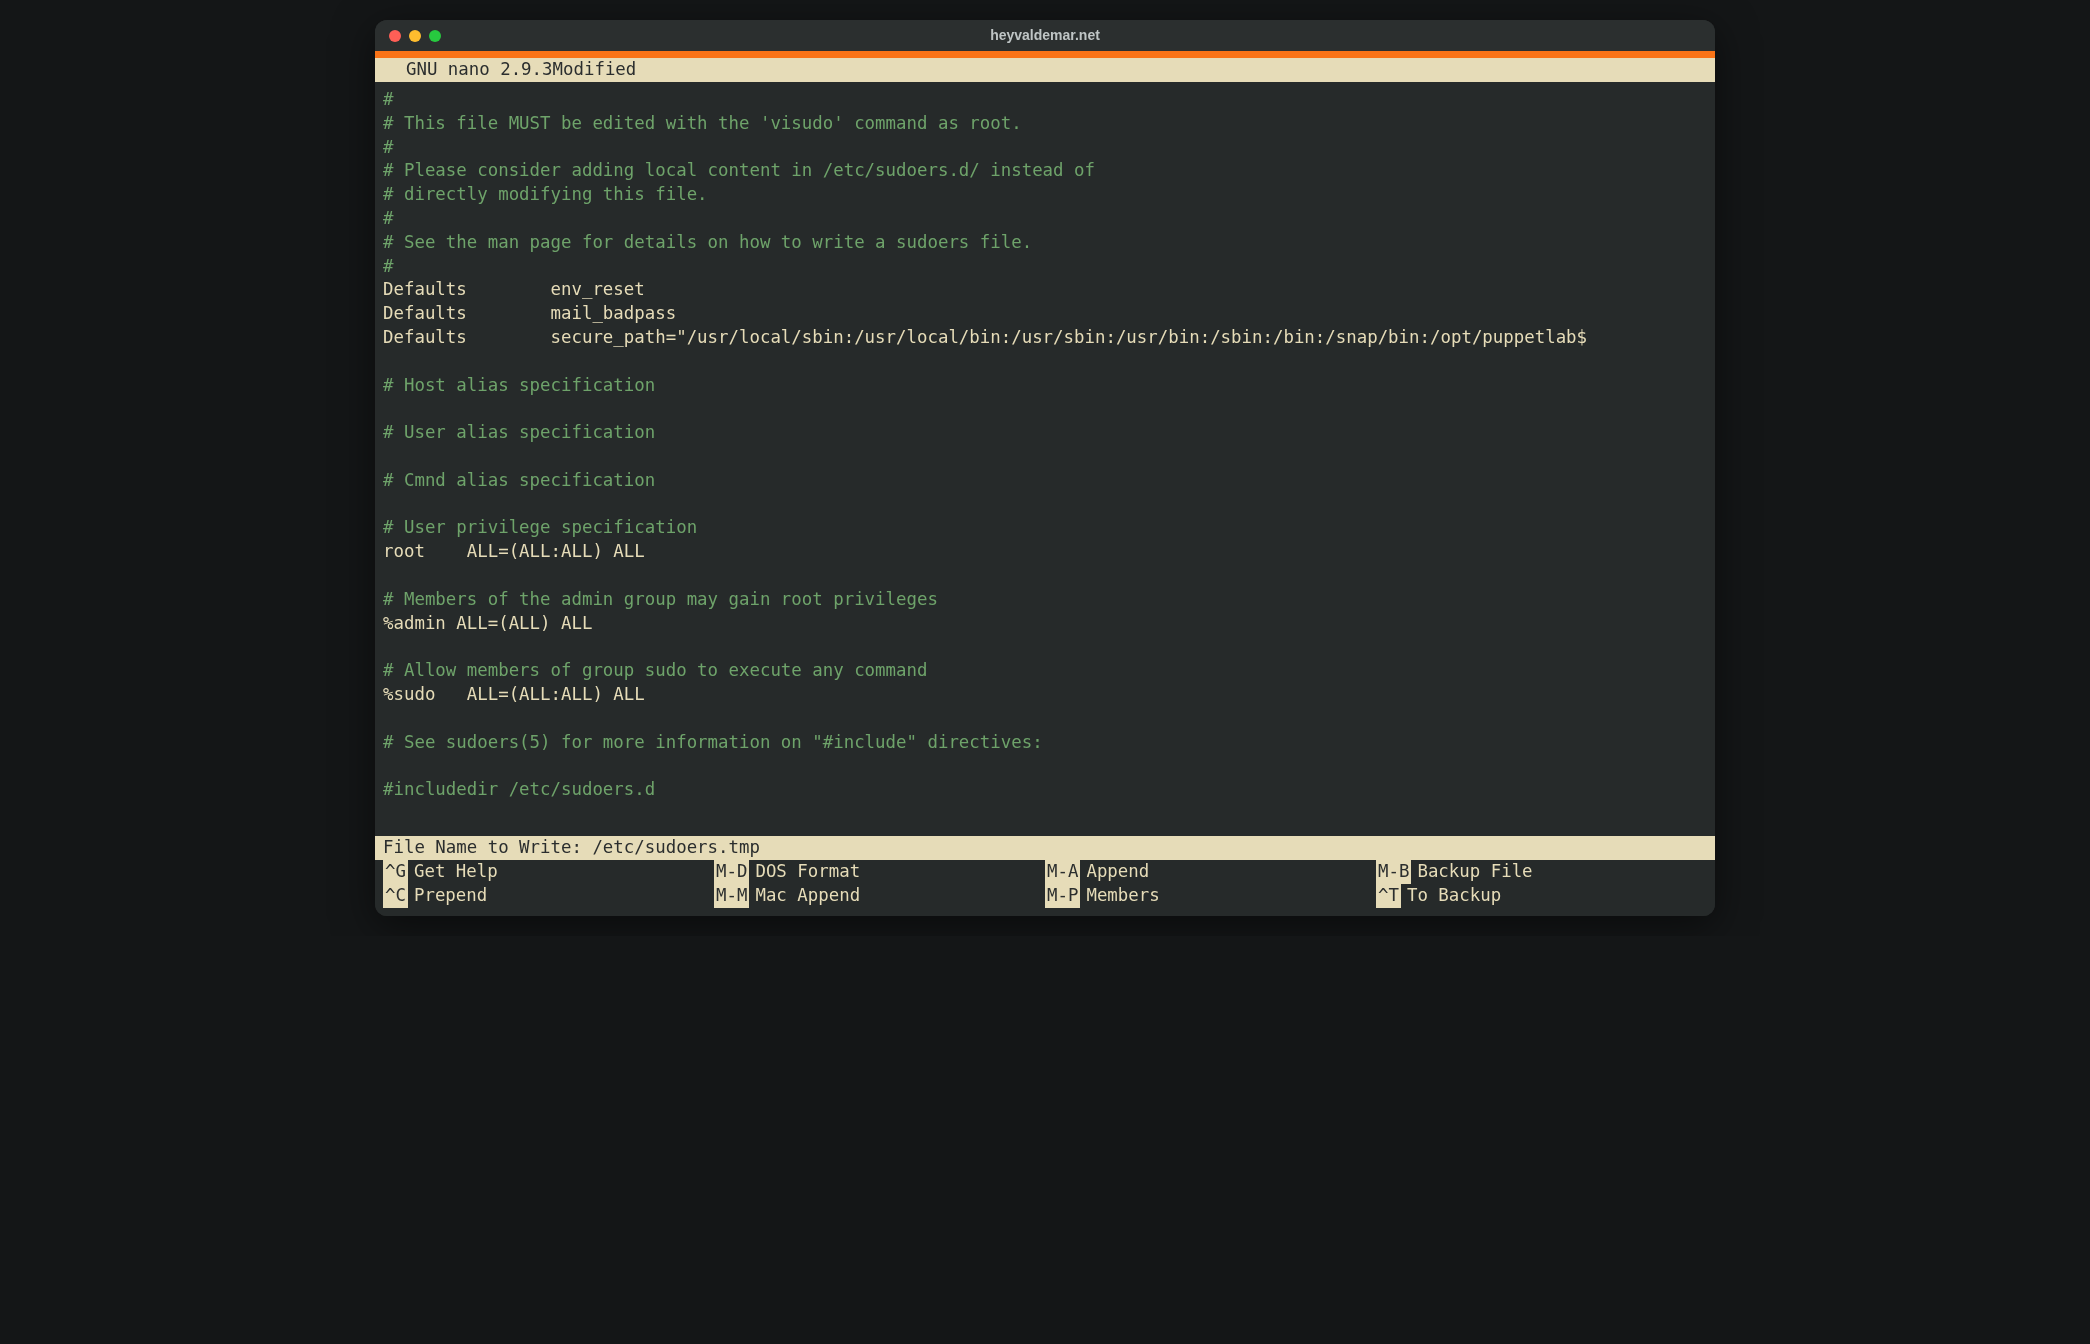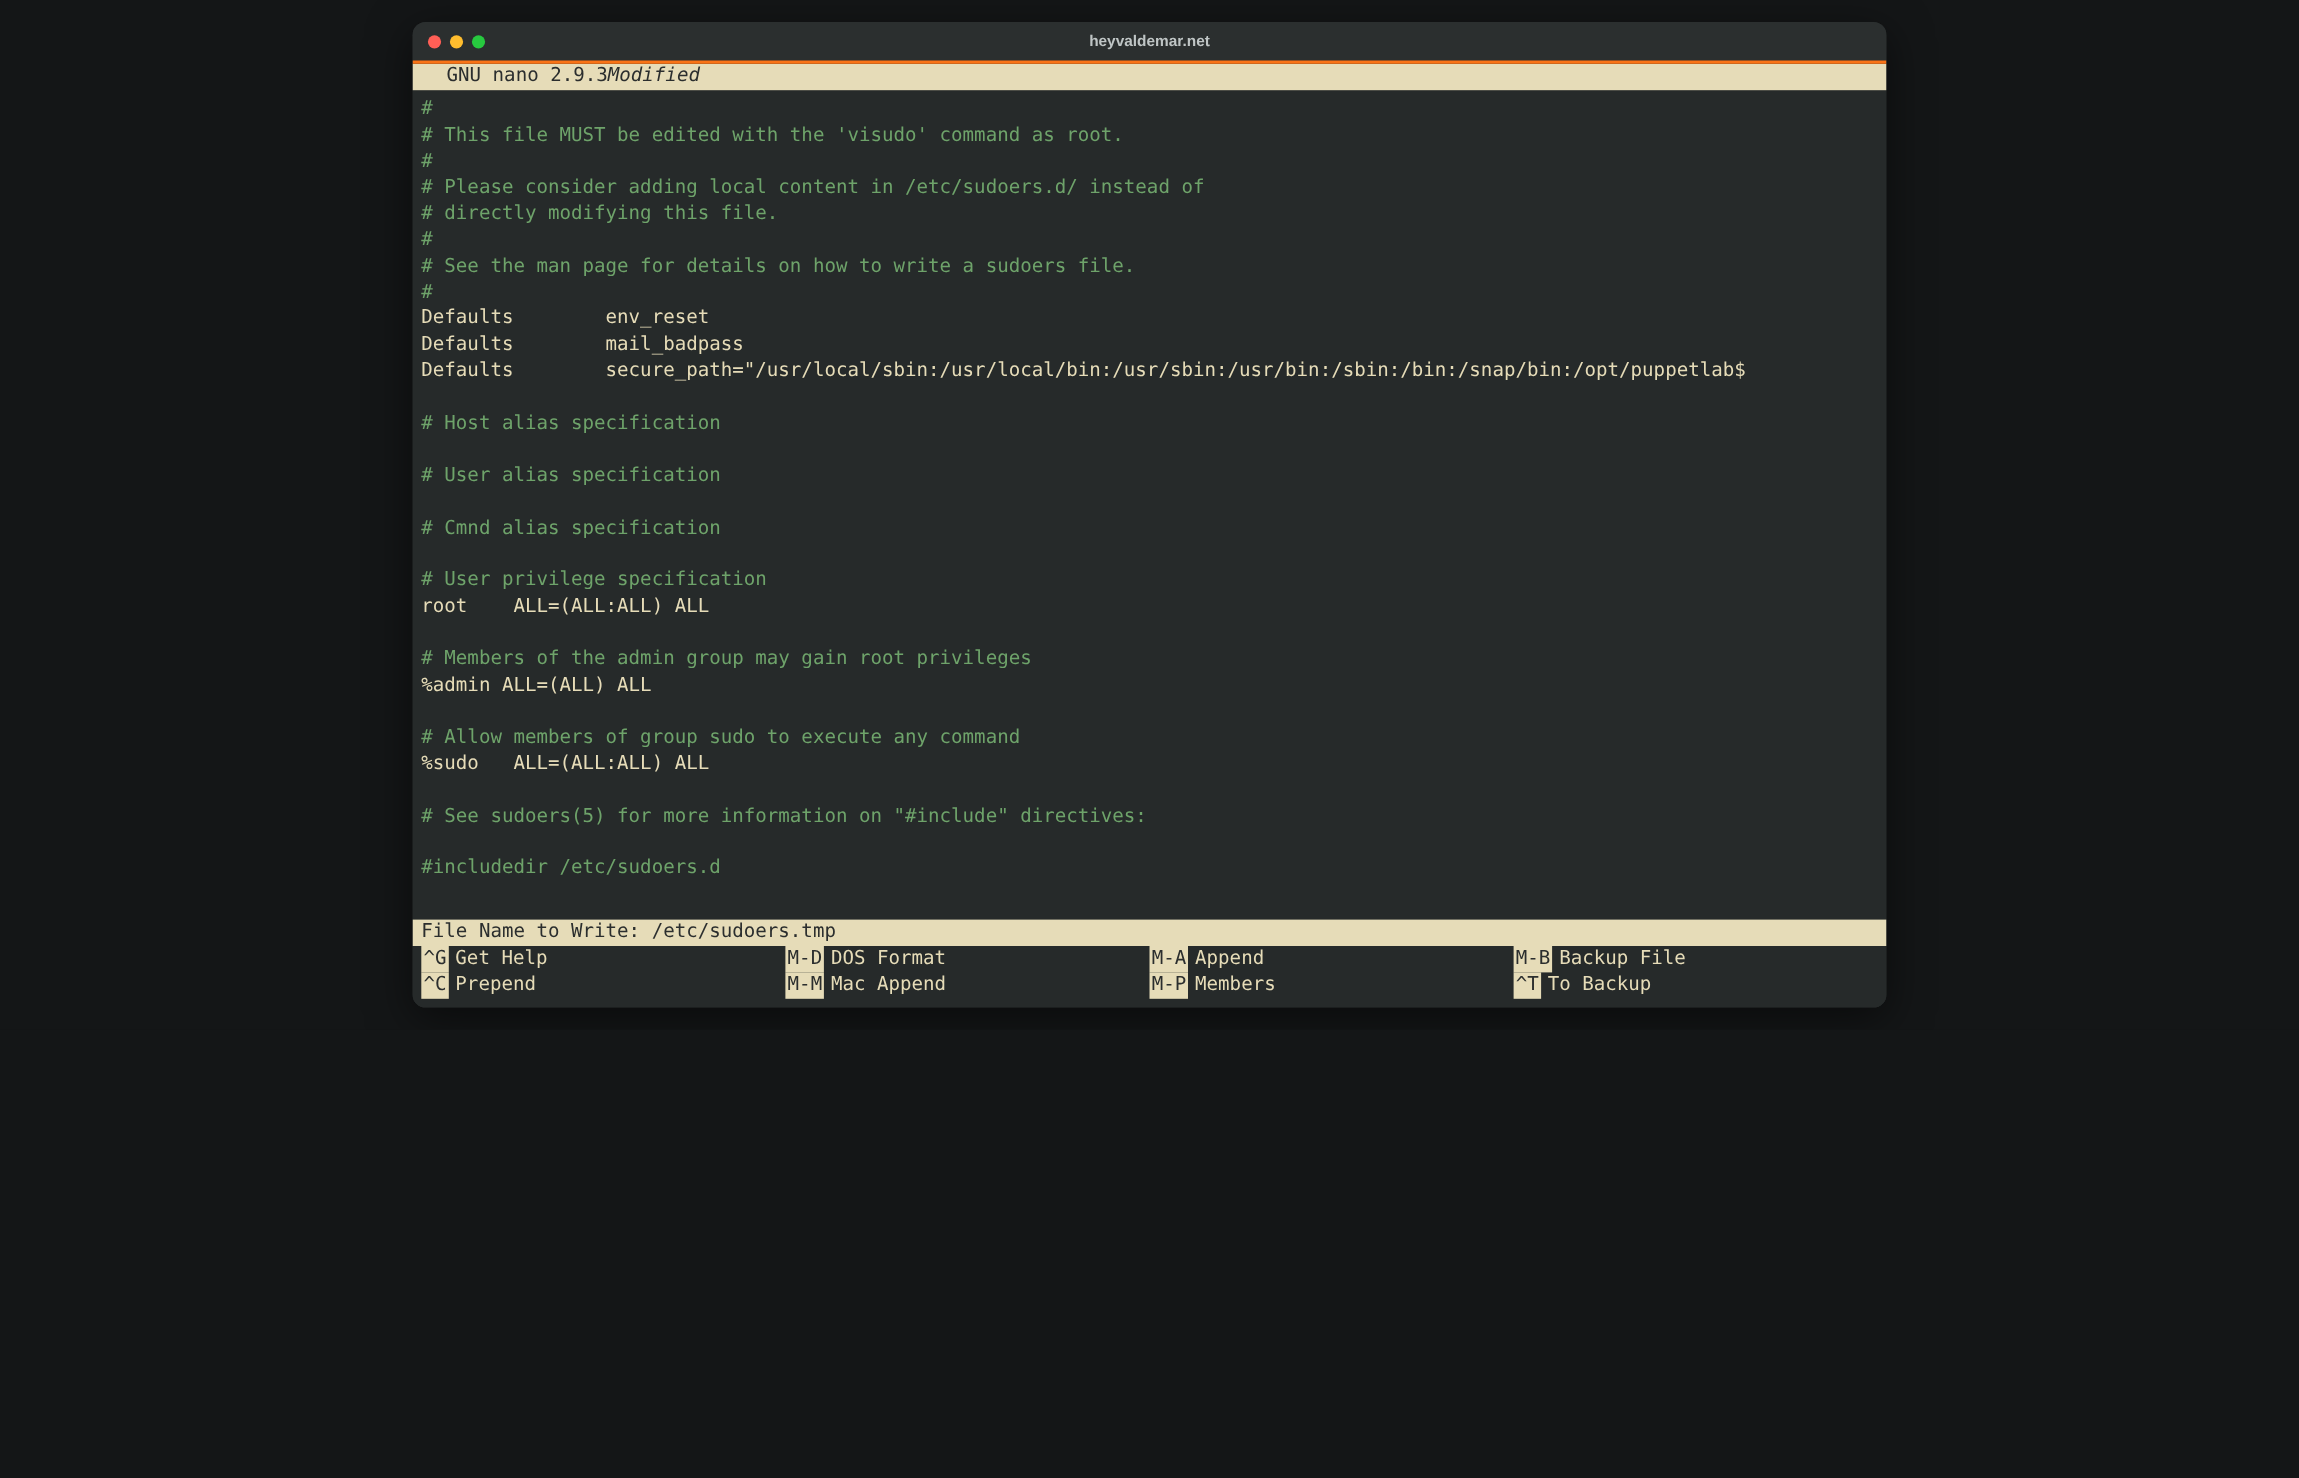--- a/index.html
+++ b/index.html
@@ -32,21 +32,21 @@
     border-radius: 12px;
     overflow: hidden;
     box-shadow: 0 10px 40px rgba(0,0,0,0.5);
   }
   .titlebar {
     height: 38px;
     background: var(--titlebar-bg);
     display:flex;
     align-items:center;
     position:relative;
-    border-bottom: 3px solid #f97316;
+    border-bottom: 7px solid #f97316;
   }
   .traffic {
     display:flex;
     gap:8px;
     padding-left:14px;
   }
   .dot { width:12px; height:12px; border-radius:50%; }
   .dot.red{background:var(--red);} .dot.yellow{background:var(--yellow);} .dot.green{background:var(--green);}
   .title {
     position:absolute; left:0; right:0; text-align:center;
@@ -59,21 +59,21 @@
     background: var(--bar-bg);
     color: var(--bar-fg);
     display:flex;
     padding: 0 10px;
     height: 24px;
     align-items:flex-start;
     white-space: pre;
   }
   .editor-bar .left  { flex:0 0 auto; }
   .editor-bar .center{ flex:1; text-align:center; }
-  .editor-bar .right { flex:0 0 auto;font-style:italic; }
+  .editor-bar .right { flex:0 0 auto; }
   .content {
     padding: 6px 8px 0 8px;
     color: var(--text);
     white-space: pre;
     overflow: hidden;
     min-height: 754px;
   }
   .content .line { height: 23.8px; }
   .c  { color: var(--comment); }
   .t  { color: var(--cream); }

